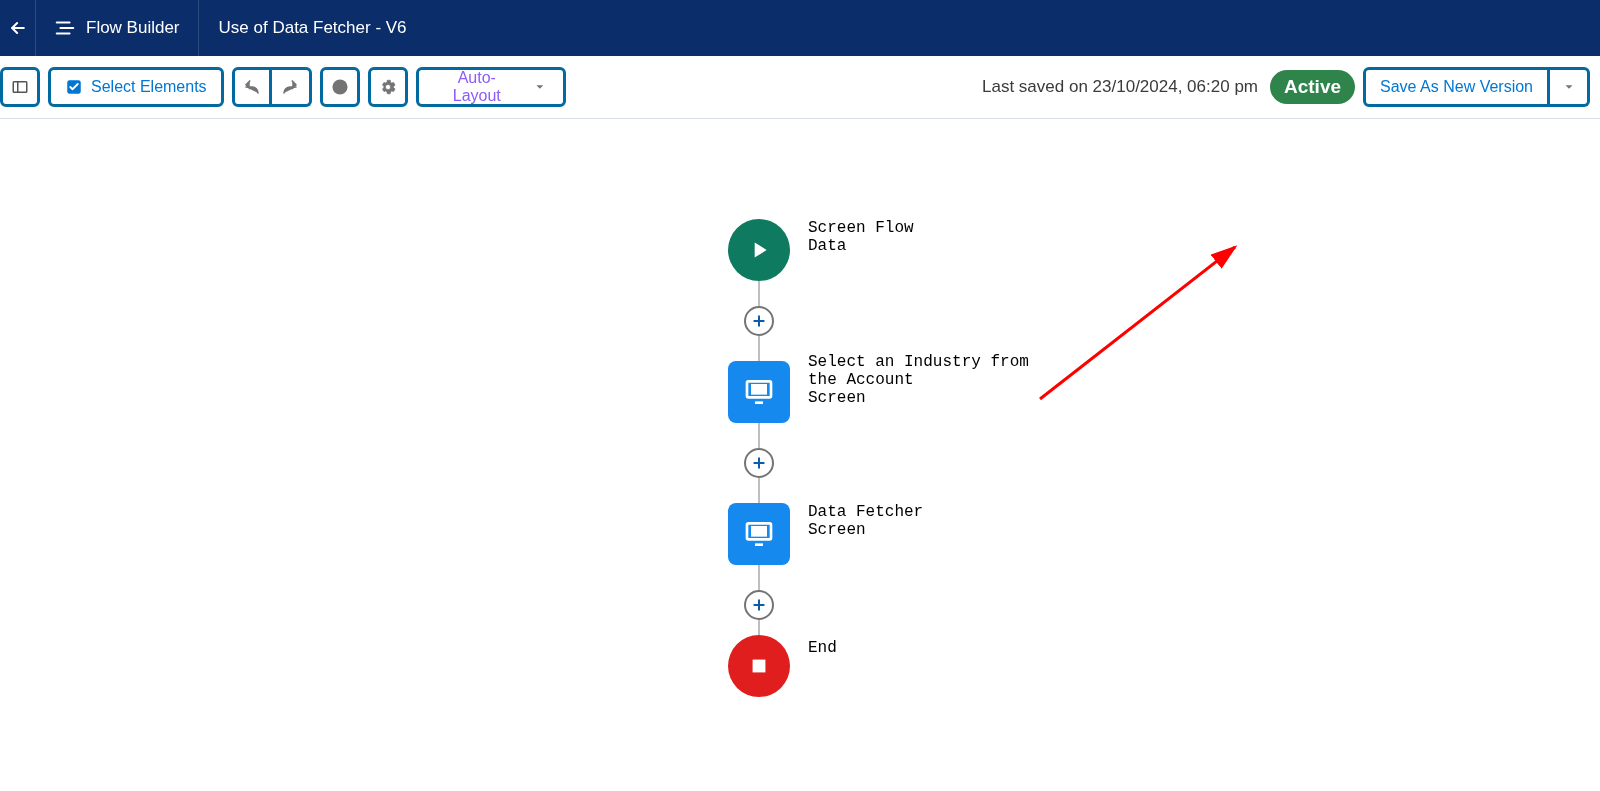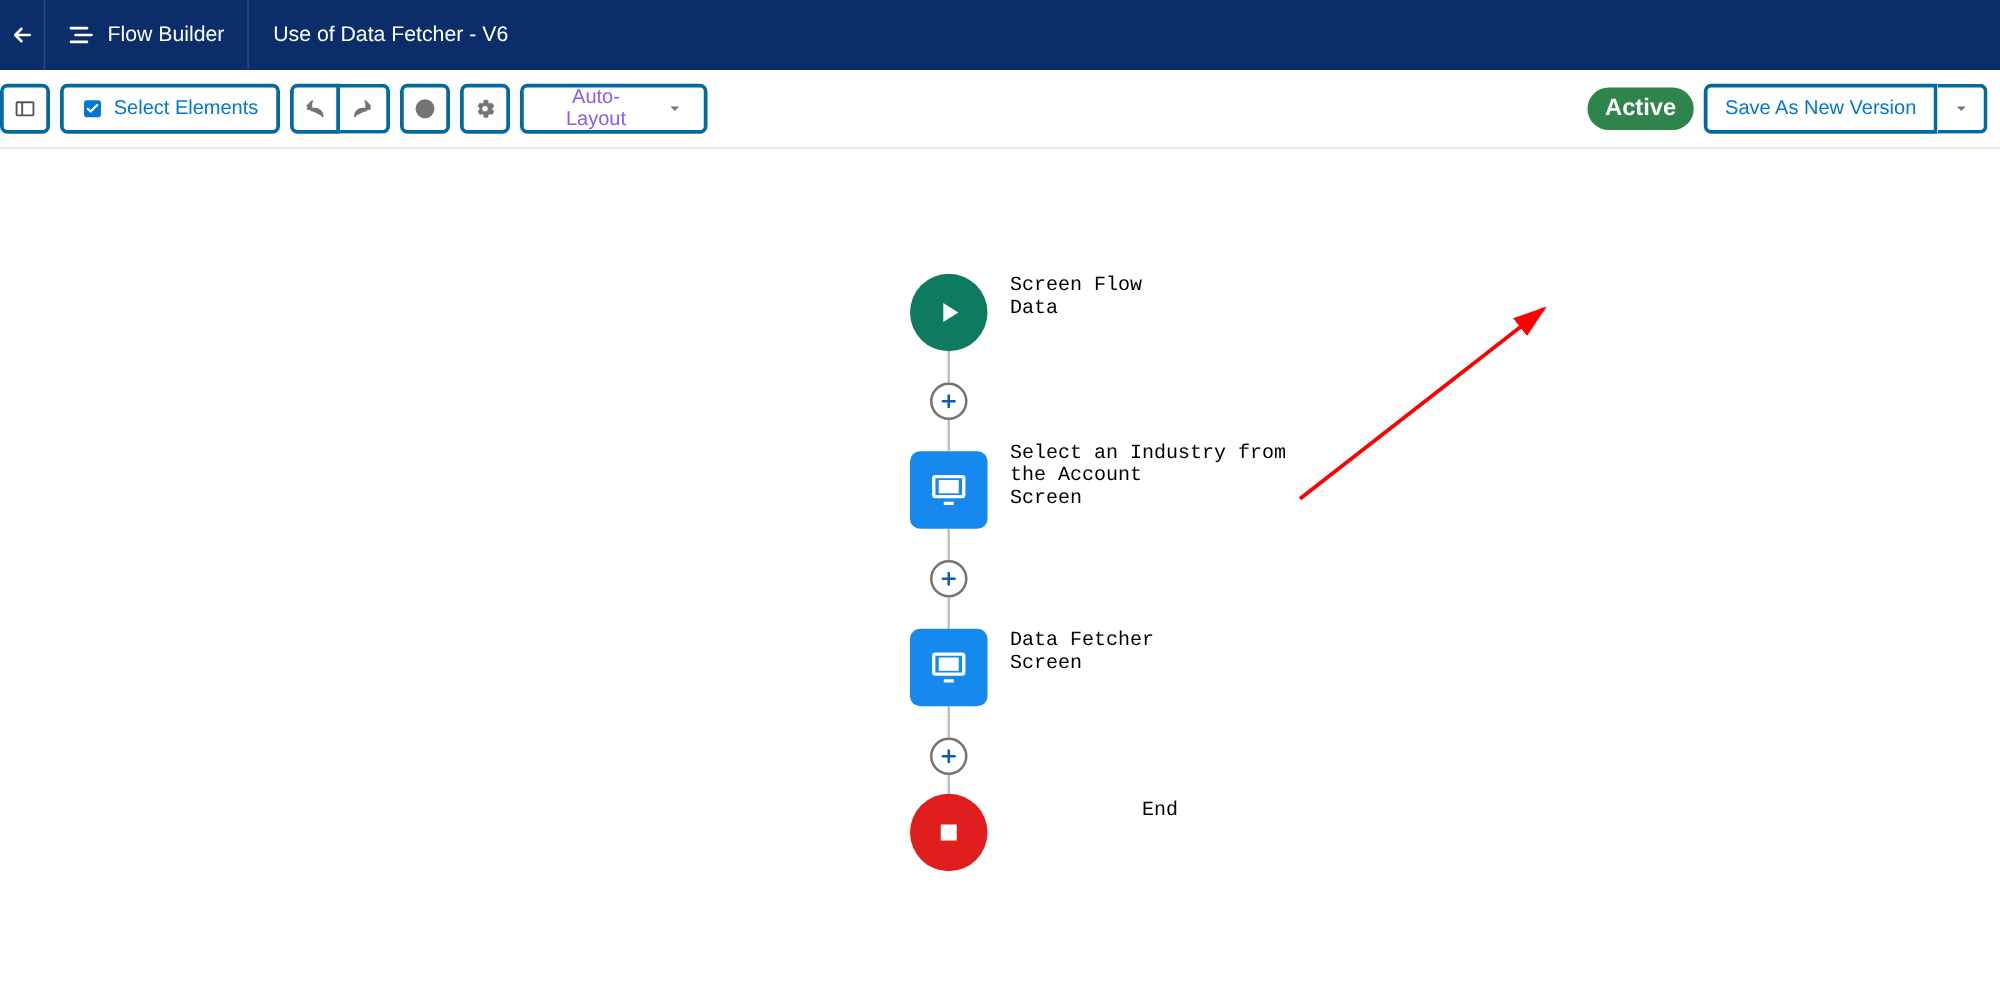--- a/index.html
+++ b/index.html
@@ -168,20 +168,21 @@
     </button>
     <button class="btn layout">
       <span>Auto-Layout</span>
       <svg class="chev" width="14" height="14" viewBox="0 0 24 24" fill="#747474">
           <path d="M6 9l6 6 6-6z"></path>
         </svg>
     </button>
   </div>
 
   <div class="toolbar-right">
+    <span class="status-text">Last saved on 23/10/2024, 06:20 pm</span>
     <span class="badge-active">Active</span>
     <div class="btn-group">
       <button class="btn">
           <span>Save As New Version</span>
         </button>
       <button class="btn icon-only">
         <svg width="14" height="14" viewBox="0 0 24 24" fill="#747474">
             <path d="M6 9l6 6 6-6z"></path>
           </svg>
       </button>
@@ -256,21 +257,21 @@
         </svg>
     </div>
     <div class="vline" style="height:15px;"></div>
 
     <div class="node-stack" style="height:62px;">
       <div class="circle-end">
         <svg width="22" height="22" viewBox="0 0 24 24" fill="#fff">
             <rect x="5" y="5" width="14" height="14"></rect>
           </svg>
       </div>
-      <div class="label-abs labels" style="top:4px;text-align:center;">
+      <div class="label-abs labels" style="top:4px;">
         <div class="title">End</div>
       </div>
     </div>
   </div>
 
   <svg class="arrow-annot" width="230" height="170">
     <defs>
       <marker id="ah" markerWidth="10" markerHeight="10" refX="8" refY="3" orient="auto">
         <path d="M0,0 L0,6 L9,3 z" fill="#ff0000"></path>
       </marker>

